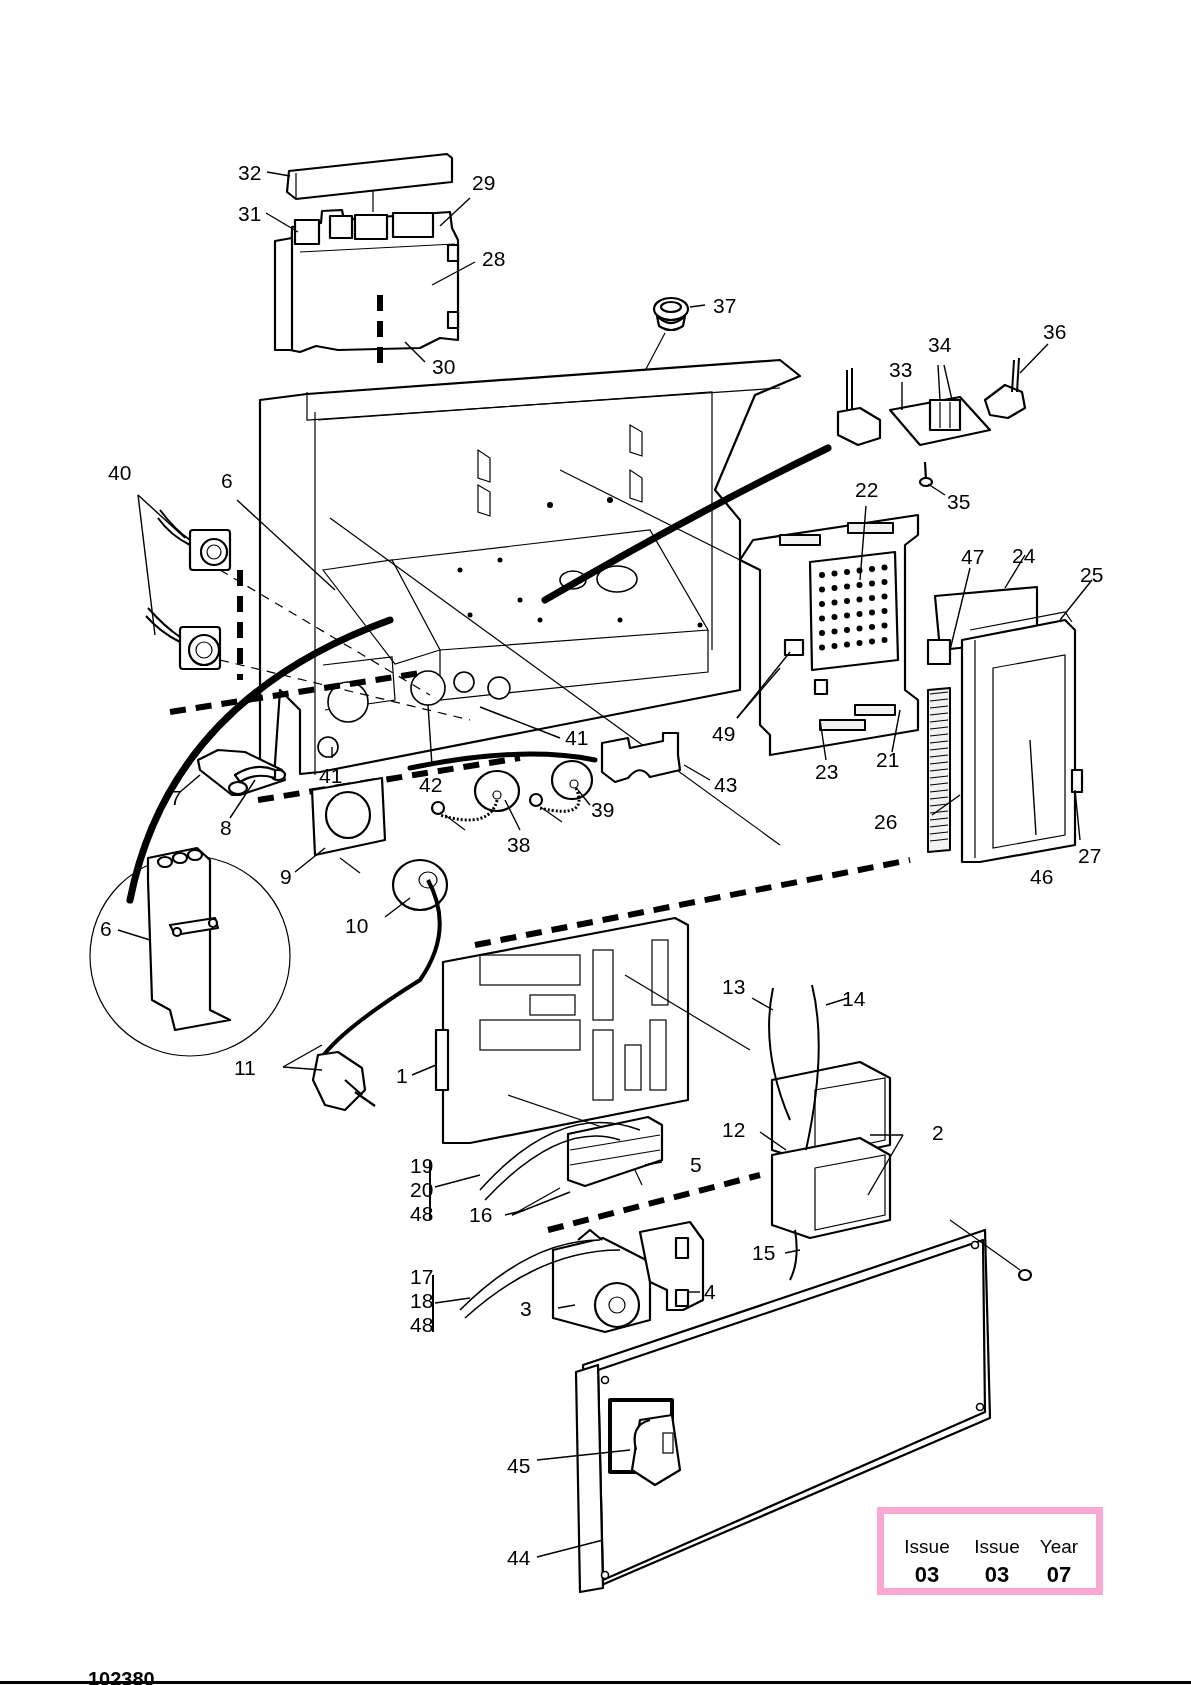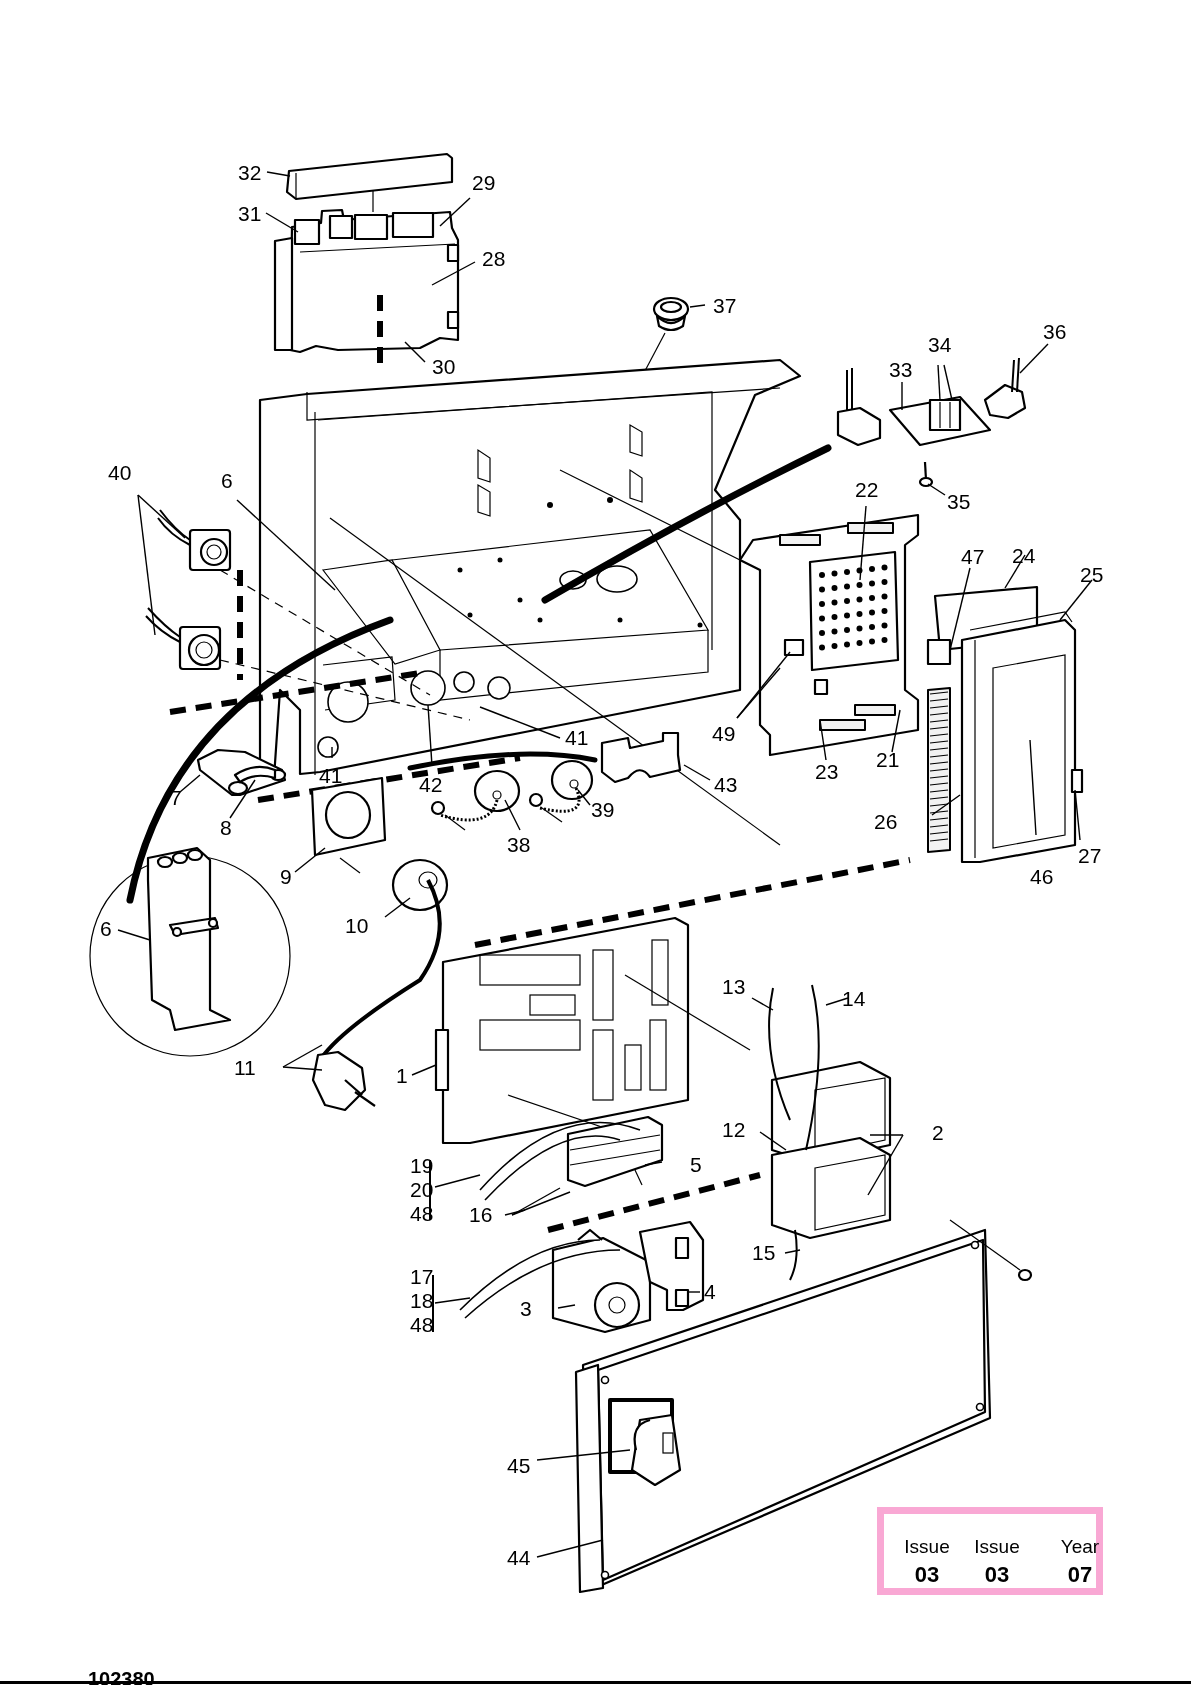--- a/index.html
+++ b/index.html
@@ -461,20 +461,20 @@
 
 <div id="info-box">
   <div class="col" style="left:8px;">
     <div class="h">Issue</div>
     <div class="v">03</div>
   </div>
   <div class="col" style="left:78px;">
     <div class="h">Issue</div>
     <div class="v">03</div>
   </div>
-  <div class="col" style="left:161px;">
+  <div class="col" style="left:140px;">
     <div class="h">Year</div>
     <div class="v">07</div>
   </div>
 </div>
 
 <div id="drawing-number">102380</div>
 <div id="bottom-rule"></div>
 
 </body></html>

